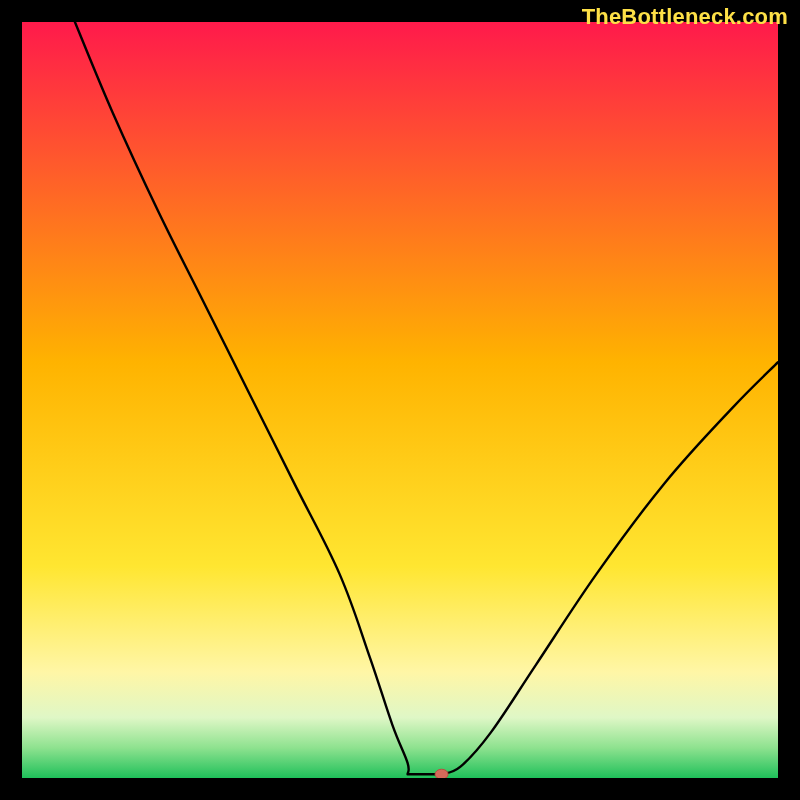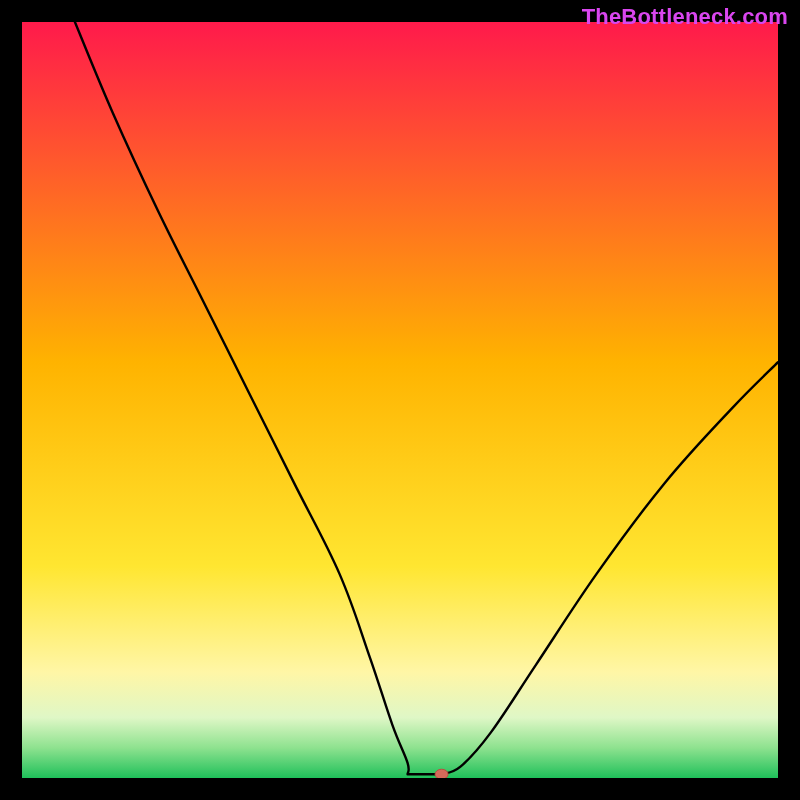--- a/index.html
+++ b/index.html
@@ -14,21 +14,21 @@
   .frame {
     position: relative;
     width: 800px;
     height: 800px;
     background: #000;
   }
   .watermark {
     position: absolute;
     top: 4px;
     right: 12px;
-    color: #d946ef;
+    color: #fde047;
     font-size: 22px;
     font-weight: 600;
     letter-spacing: 0.2px;
     z-index: 5;
   }
   .plot-area {
     position: absolute;
     left: 22px;
     top: 22px;
     width: 756px;

